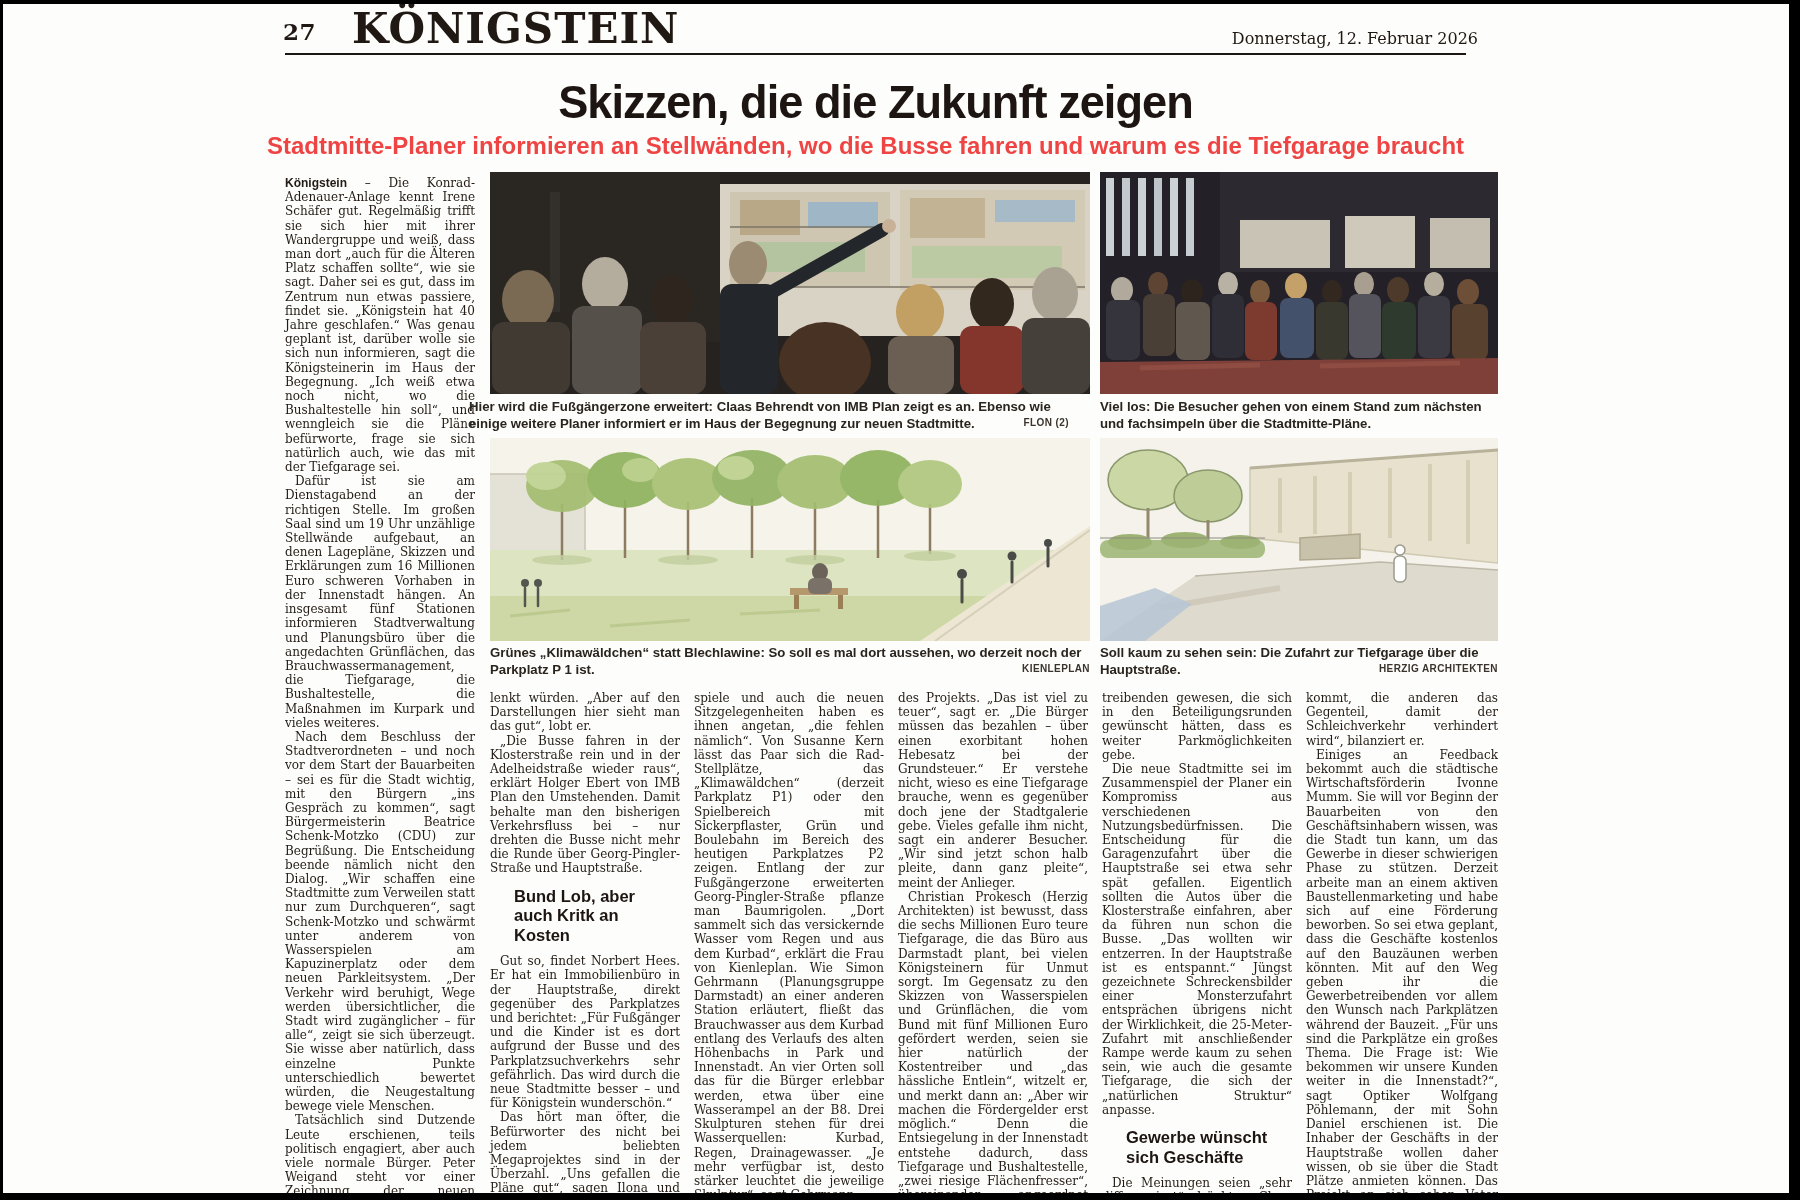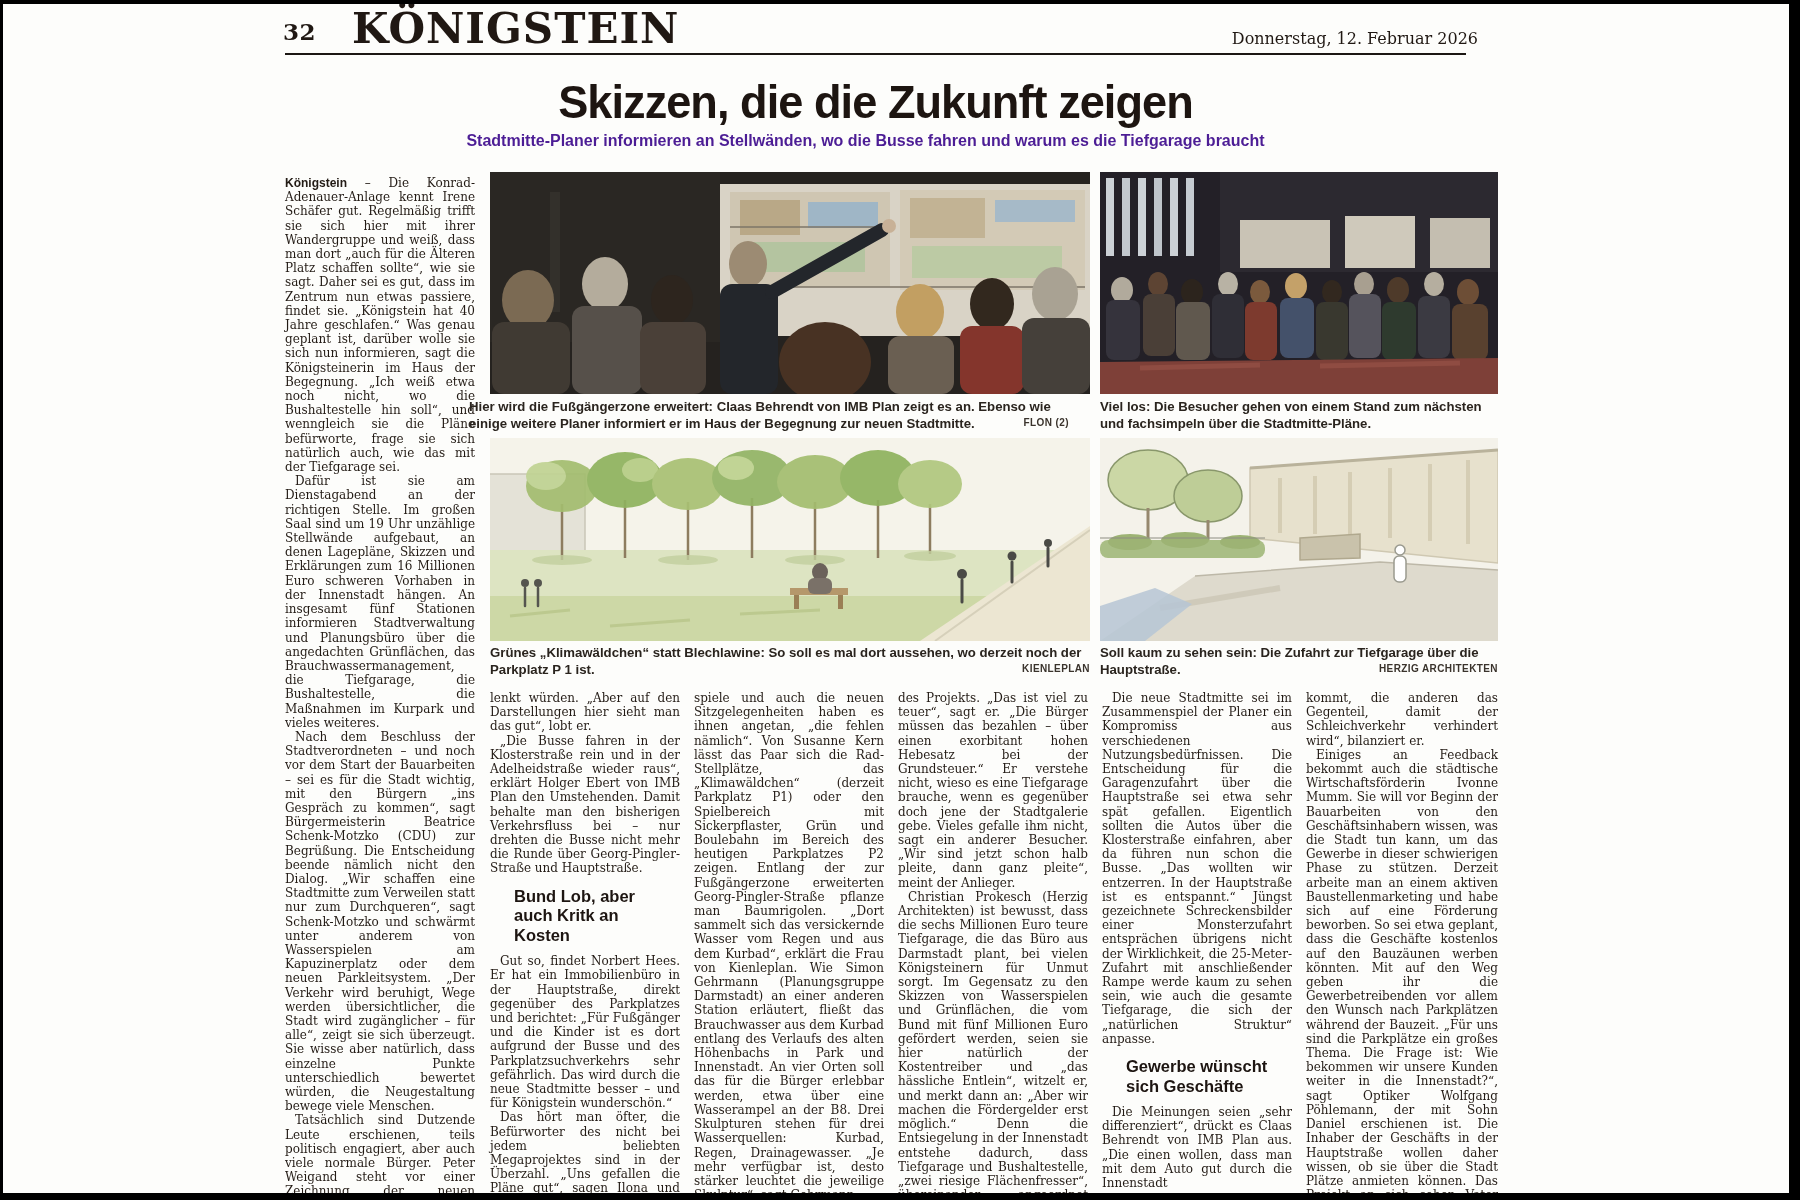--- a/index.html
+++ b/index.html
@@ -11,21 +11,21 @@
   
   .pagenum{font-weight:bold;font-size:23px;letter-spacing:.5px;}
   .masthead{font-weight:bold;font-size:42px;letter-spacing:1px;}
   .date{font-size:16px;}
   .rule{background:#1c1713;height:2px;}
   
   .headline{font-family:"Liberation Sans","DejaVu Sans",sans-serif;font-weight:bold;
             font-size:47px;text-align:center;letter-spacing:-1px;color:#1d1511;
             transform:scaleX(.96);transform-origin:center;}
   .subhead{font-family:"Liberation Sans","DejaVu Sans",sans-serif;font-weight:bold;
-           font-size:16px;text-align:center;color:#4c1d95;}
+           font-size:24px;text-align:center;color:#ef4444;}
   
   .col{font-size:12px;line-height:14.2px;text-align:justify;color:#231b15;}
   .col p{margin:0;text-indent:10px;}
   .col p.cont{text-indent:0;}
   .col p.first{text-indent:0;}
   .lead{font-family:"Liberation Sans","DejaVu Sans",sans-serif;font-weight:bold;}
   .colhead{font-family:"Liberation Sans","DejaVu Sans",sans-serif;font-weight:bold;
            font-size:16.5px;line-height:19.5px;text-align:left;padding-left:24px;
            margin:11px 0 9px 0;color:#1d1511;}
   
@@ -34,21 +34,21 @@
   .credit{font-size:10px;letter-spacing:.4px;color:#3a332c;position:absolute;
           right:0;bottom:1px;}
   .border{position:absolute;background:#000;}
   img,svg{display:block;}
 </style>
 </head>
 <body>
 
 <div class="page">
 
-  <div class="abs pagenum" style="left:280px;top:14px;">32</div>
+  <div class="abs pagenum" style="left:280px;top:14px;">27</div>
   <div class="abs masthead" style="left:349px;top:0px;">KÖNIGSTEIN</div>
   <div class="abs date" style="left:1098px;top:25px;width:377px;text-align:right;">Donnerstag, 12. Februar 2026</div>
   <div class="abs rule" style="left:282px;top:49px;width:1181px;"></div>
 
   <div class="abs headline" style="left:282px;top:70px;width:1181px;">Skizzen, die die Zukunft zeigen</div>
   <div class="abs subhead" style="left:262px;top:128px;width:1201px;">Stadtmitte-Planer informieren an Stellwänden, wo die Busse fahren und warum es die Tiefgarage braucht</div>
 
   <div class="abs col" style="left:282px;top:172px;width:190px;">
     <p class="first"><span class="lead">Königstein</span><span> – Die Konrad-Adenauer-Anlage kennt Irene Schäfer gut. Regelmäßig trifft sie sich hier mit ihrer Wandergruppe und weiß, dass man dort „auch für die Älteren Platz schaffen sollte“, wie sie sagt. Daher sei es gut, dass im Zentrum nun etwas passiere, findet sie. „Königstein hat 40 Jahre geschlafen.“ Was genau geplant ist, darüber wolle sie sich nun informieren, sagt die Königsteinerin im Haus der Begegnung. „Ich weiß etwa noch nicht, wo die Bushaltestelle hin soll“, und wenngleich sie die Pläne befürworte, frage sie sich natürlich auch, wie das mit der Tiefgarage sei.</span></p>
     <p>Dafür ist sie am Dienstagabend an der richtigen Stelle. Im großen Saal sind um 19 Uhr unzählige Stellwände aufgebaut, an denen Lagepläne, Skizzen und Erklärungen zum 16 Millionen Euro schweren Vorhaben in der Innenstadt hängen. An insgesamt fünf Stationen informieren Stadtverwaltung und Planungsbüro über die angedachten Grünflächen, das Brauchwassermanagement, die Tiefgarage, die Bushaltestelle, die Maßnahmen im Kurpark und vieles weiteres.</p>
@@ -274,20 +274,21 @@
     <p class="cont">spiele und auch die neuen Sitzgelegenheiten haben es ihnen angetan, „die fehlen nämlich“. Von Susanne Kern lässt das Paar sich die Rad-Stellplätze, das „Klimawäldchen“ (derzeit Parkplatz P1) oder den Spielbereich mit Sickerpflaster, Grün und Boulebahn im Bereich des heutigen Parkplatzes P2 zeigen. Entlang der zur Fußgängerzone erweiterten Georg-Pingler-Straße pflanze man Baumrigolen. „Dort sammelt sich das versickernde Wasser vom Regen und aus dem Kurbad“, erklärt die Frau von Kienleplan. Wie Simon Gehrmann (Planungsgruppe Darmstadt) an einer anderen Station erläutert, fließt das Brauchwasser aus dem Kurbad entlang des Verlaufs des alten Höhenbachs in Park und Innenstadt. An vier Orten soll das für die Bürger erlebbar werden, etwa über eine Wasserampel an der B8. Drei Skulpturen stehen für drei Wasserquellen: Kurbad, Regen, Drainagewasser. „Je mehr verfügbar ist, desto stärker leuchtet die jeweilige Skulptur“, sagt Gehrmann.</p>
 
   </div>
 
   <div class="abs col" style="left:895px;top:687px;width:190px;">
     <p class="cont">des Projekts. „Das ist viel zu teuer“, sagt er. „Die Bürger müssen das bezahlen – über einen exorbitant hohen Hebesatz bei der Grundsteuer.“ Er verstehe nicht, wieso es eine Tiefgarage brauche, wenn es gegenüber doch jene der Stadtgalerie gebe. Vieles gefalle ihm nicht, sagt ein anderer Besucher. „Wir sind jetzt schon halb pleite, dann ganz pleite“, meint der Anlieger.</p>
     <p>Christian Prokesch (Herzig Architekten) ist bewusst, dass die sechs Millionen Euro teure Tiefgarage, die das Büro aus Darmstadt plant, bei vielen Königsteinern für Unmut sorgt. Im Gegensatz zu den Skizzen von Wasserspielen und Grünflächen, die vom Bund mit fünf Millionen Euro gefördert werden, seien sie hier natürlich der Kostentreiber und „das hässliche Entlein“, witzelt er, und merkt dann an: „Aber wir machen die Fördergelder erst möglich.“ Denn die Entsiegelung in der Innenstadt entstehe dadurch, dass Tiefgarage und Bushaltestelle, „zwei riesige Flächenfresser“, übereinander angeordnet errichtet werden. Zudem, erinnert der Architekt, seien es die Bürger und Gewerbe-</p>
   </div>
 
   <div class="abs col" style="left:1099px;top:687px;width:190px;">
+    <p class="cont">treibenden gewesen, die sich in den Beteiligungsrunden gewünscht hätten, dass es weiter Parkmöglichkeiten gebe.</p>
     <p>Die neue Stadtmitte sei im Zusammenspiel der Planer ein Kompromiss aus verschiedenen Nutzungsbedürfnissen. Die Entscheidung für die Garagenzufahrt über die Hauptstraße sei etwa sehr spät gefallen. Eigentlich sollten die Autos über die Klosterstraße einfahren, aber da führen nun schon die Busse. „Das wollten wir entzerren. In der Hauptstraße ist es entspannt.“ Jüngst gezeichnete Schreckensbilder einer Monsterzufahrt entsprächen übrigens nicht der Wirklichkeit, die 25-Meter-Zufahrt mit anschließender Rampe werde kaum zu sehen sein, wie auch die gesamte Tiefgarage, die sich der „natürlichen Struktur“ anpasse.</p>
     <div class="colhead" style="width:145px;">Gewerbe wünscht sich Geschäfte</div>
     <p>Die Meinungen seien „sehr differenziert“, drückt es Claas Behrendt von IMB Plan aus. „Die einen wollen, dass man mit dem Auto gut durch die Innenstadt</p>
   </div>
 
   <div class="abs col" style="left:1303px;top:687px;width:192px;">
     <p class="cont">kommt, die anderen das Gegenteil, damit der Schleichverkehr verhindert wird“, bilanziert er.</p>
     <p>Einiges an Feedback bekommt auch die städtische Wirtschaftsförderin Ivonne Mumm. Sie will vor Beginn der Bauarbeiten von den Geschäftsinhabern wissen, was die Stadt tun kann, um das Gewerbe in dieser schwierigen Phase zu stützen. Derzeit arbeite man an einem aktiven Baustellenmarketing und habe sich auf eine Förderung beworben. So sei etwa geplant, dass die Geschäfte kostenlos auf den Bauzäunen werben könnten. Mit auf den Weg geben ihr die Gewerbetreibenden vor allem den Wunsch nach Parkplätzen während der Bauzeit. „Für uns sind die Parkplätze ein großes Thema. Die Frage ist: Wie bekommen wir unsere Kunden weiter in die Innenstadt?“, sagt Optiker Wolfgang Pöhlemann, der mit Sohn Daniel erschienen ist. Die Inhaber der Geschäfts in der Hauptstraße wollen daher wissen, ob sie über die Stadt Plätze anmieten können. Das Projekt an sich sehen Vater und Sohn aber positiv. „Wir sind immer offen für Neues.“</p>
 
   </div>

